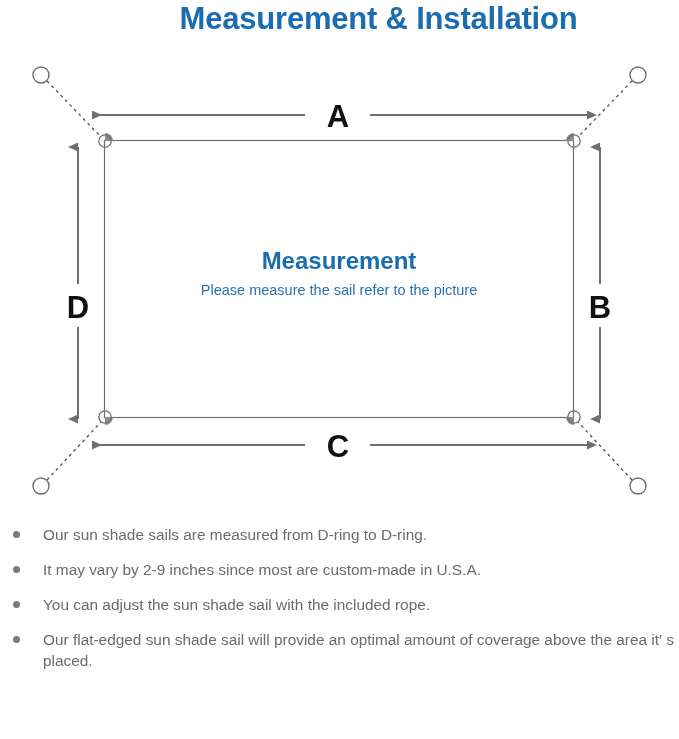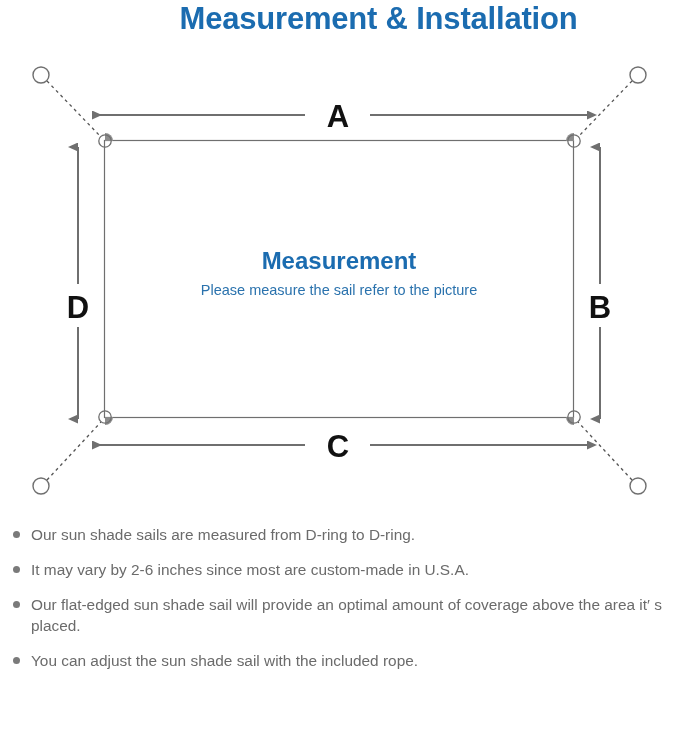--- a/index.html
+++ b/index.html
@@ -67,21 +67,21 @@
 
   
   #notes-list {
     position: absolute;
     top: 524px;
     left: 0px;
     width: 679px;
   }
   .note-item {
     position: relative;
-    padding-left: 31px;
+    padding-left: 43px;
     margin-bottom: 14px;
     color: #6b6b6b;
     font-family: "Liberation Sans", sans-serif;
     font-size: 15.4px;
     line-height: 21px;
   }
   .note-item .bullet {
     position: absolute;
     left: 13px;
     top: 7px;
@@ -181,23 +181,23 @@
   </svg>
 </div>
 
 <div id="notes-list">
   <div class="note-item">
     <span class="bullet"></span>
     <span class="note-text">Our sun shade sails are measured from D-ring to D-ring.</span>
   </div>
   <div class="note-item">
     <span class="bullet"></span>
-    <span class="note-text">It may vary by 2-6 inches since most are custom-made in U.S.A.</span>
+    <span class="note-text">It may vary by 2-9 inches since most are custom-made in U.S.A.</span>
+  </div>
+  <div class="note-item">
+    <span class="bullet"></span>
+    <span class="note-text">You can adjust the sun shade sail with the included rope.</span>
   </div>
   <div class="note-item">
     <span class="bullet"></span>
     <span class="note-text">Our flat-edged sun shade sail will provide an optimal amount of coverage above the area it′ s placed.</span>
   </div>
-  <div class="note-item">
-    <span class="bullet"></span>
-    <span class="note-text">You can adjust the sun shade sail with the included rope.</span>
-  </div>
 </div>
 
 </body></html>

